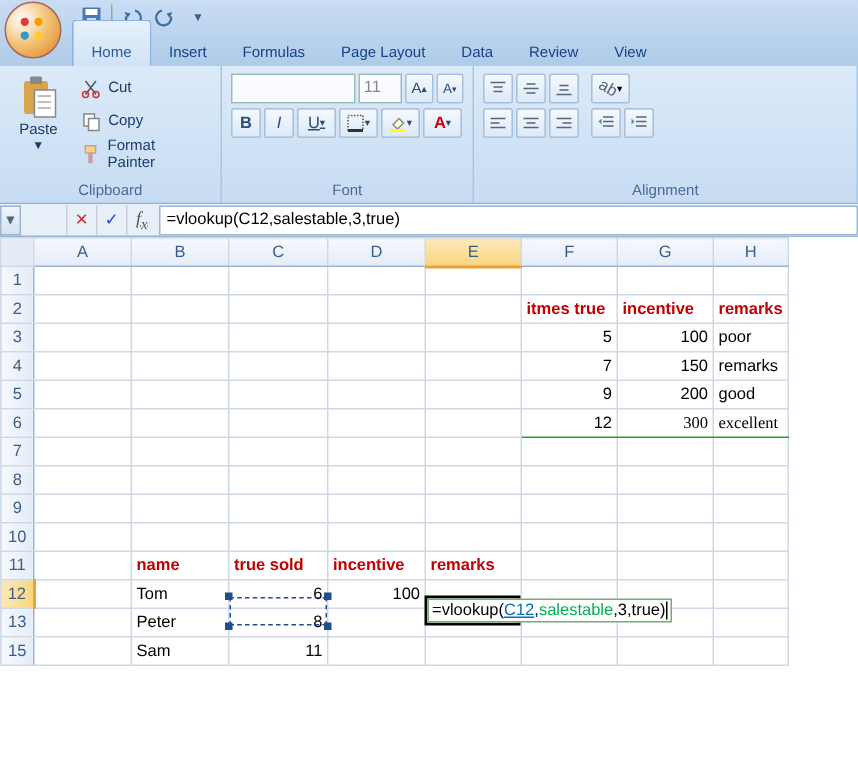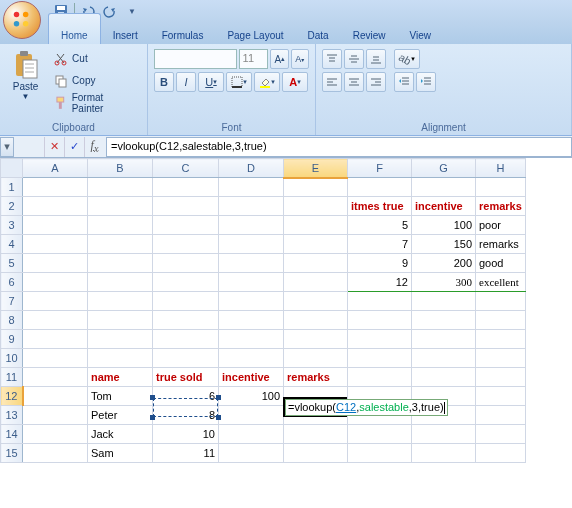--- a/index.html
+++ b/index.html
@@ -463,31 +463,20 @@
           <td></td>
           <td>Peter</td>
           <td class="num">8</td>
           <td></td>
           <td></td>
           <td></td>
           <td></td>
           <td></td>
         </tr>
   <tr>
-          <th class="rowhdr">14</th>
-          <td></td>
-          <td>Jack</td>
-          <td class="num">10</td>
-          <td></td>
-          <td></td>
-          <td></td>
-          <td></td>
-          <td></td>
-        </tr>
-  <tr>
           <th class="rowhdr">15</th>
           <td></td>
           <td>Sam</td>
           <td class="num">11</td>
           <td></td>
           <td></td>
           <td></td>
           <td></td>
           <td></td>
         </tr>

